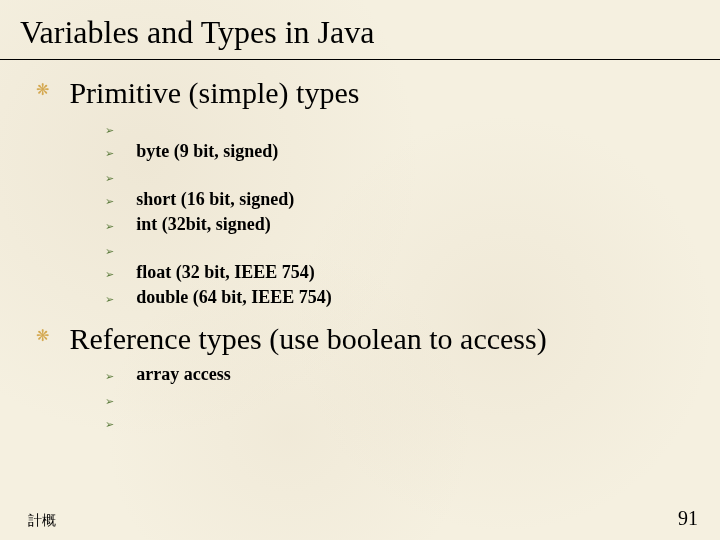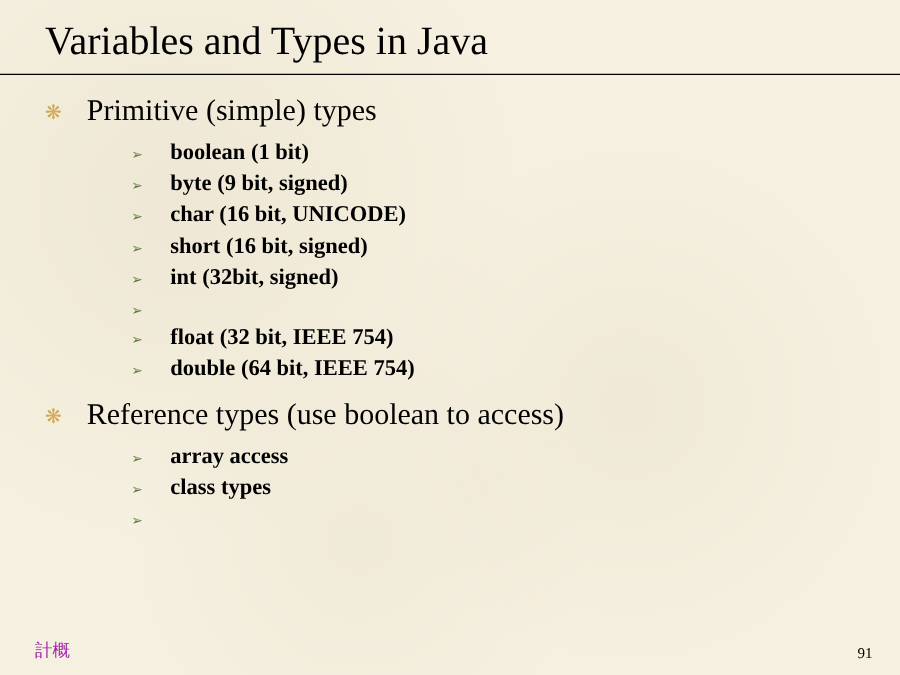--- a/index.html
+++ b/index.html
@@ -16,41 +16,41 @@
         radial-gradient(circle at 70% 60%, rgba(200,180,150,0.12) 0%, transparent 35%),
         radial-gradient(circle at 40% 80%, rgba(200,180,150,0.1) 0%, transparent 30%);
       font-family: "Times New Roman", Times, serif;
       color: #000;
       position: relative;
       overflow: hidden;
     }
     .title {
       font-size: 32px;
       font-weight: normal;
-      padding: 14px 0 8px 36px;
+      padding: 14px 0 8px 20px;
       border-bottom: 1px solid #000;
     }
     .content {
       padding: 16px 0 0 0;
     }
     .level1 {
       display: flex;
       align-items: flex-start;
       padding-left: 36px;
       margin-bottom: 6px;
     }
     .level1 .bullet1 {
       color: #d4a850;
       font-size: 16px;
       margin-right: 20px;
       margin-top: 4px;
       flex-shrink: 0;
     }
     .level1 .text1 {
-      font-size: 24px;
+      font-size: 30px;
       font-weight: normal;
       text-align: right;
     }
     .sublist {
       padding-left: 105px;
       margin-top: 8px;
       margin-bottom: 14px;
     }
     .level2 {
       display: flex;
@@ -72,50 +72,48 @@
       position: absolute;
       bottom: 10px;
       left: 28px;
       right: 22px;
       display: flex;
       justify-content: space-between;
       align-items: flex-end;
     }
     .footer .left {
       font-size: 14px;
-      color: #a21caf;
+      color: #000000;
     }
     .footer .right {
-      font-size: 12px;
+      font-size: 20px;
       color: #000;
     }
   </style>
 </head>
 <body>
 
 <div class="title">Variables  and Types in Java</div>
 
 <div class="content">
 
   <div class="level1">
     <span class="bullet1">❋</span>
     <span class="text1">Primitive (simple) types</span>
   </div>
   <div class="sublist">
     <div class="level2">
       <span class="bullet2">➢</span>
-      <span class="text2">boolean (1 bit)</span>
     </div>
     <div class="level2">
       <span class="bullet2">➢</span>
       <span class="text2">byte (9 bit, signed)</span>
     </div>
     <div class="level2">
       <span class="bullet2">➢</span>
-      <span class="text2">char (16 bit, UNICODE)</span>
     </div>
     <div class="level2">
       <span class="bullet2">➢</span>
       <span class="text2">short (16 bit, signed)</span>
     </div>
     <div class="level2">
       <span class="bullet2">➢</span>
       <span class="text2">int (32bit, signed)</span>
     </div>
     <div class="level2">
@@ -135,21 +133,20 @@
     <span class="bullet1">❋</span>
     <span class="text1">Reference types (use boolean to access)</span>
   </div>
   <div class="sublist">
     <div class="level2">
       <span class="bullet2">➢</span>
       <span class="text2">array access</span>
     </div>
     <div class="level2">
       <span class="bullet2">➢</span>
-      <span class="text2">class types</span>
     </div>
     <div class="level2">
       <span class="bullet2">➢</span>
     </div>
   </div>
 
 </div>
 
 <div class="footer">
   <span class="left">計概</span>

